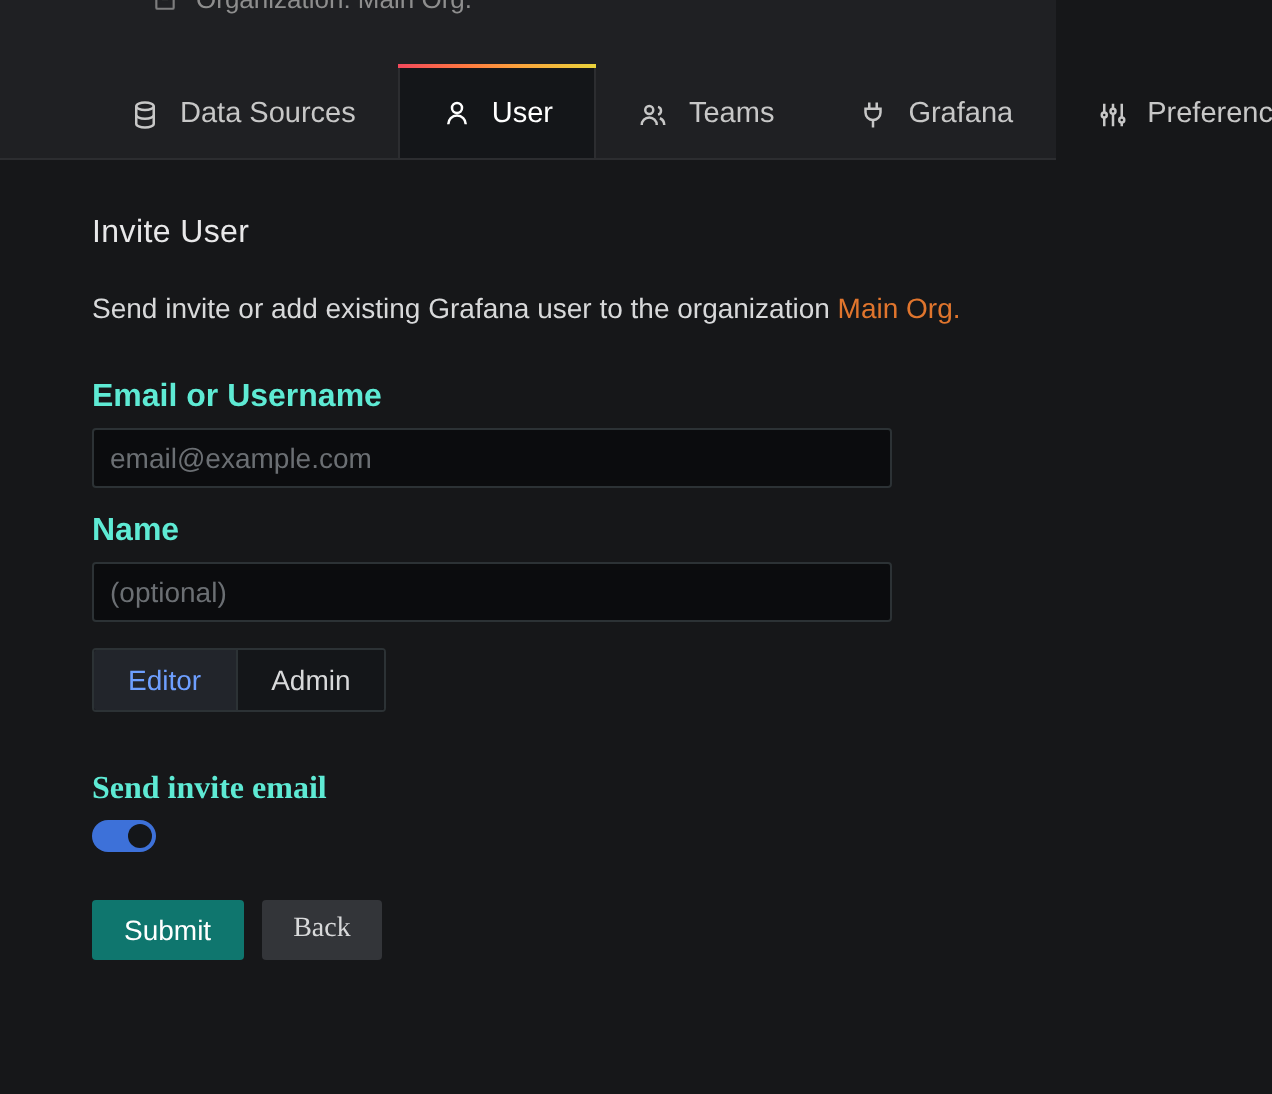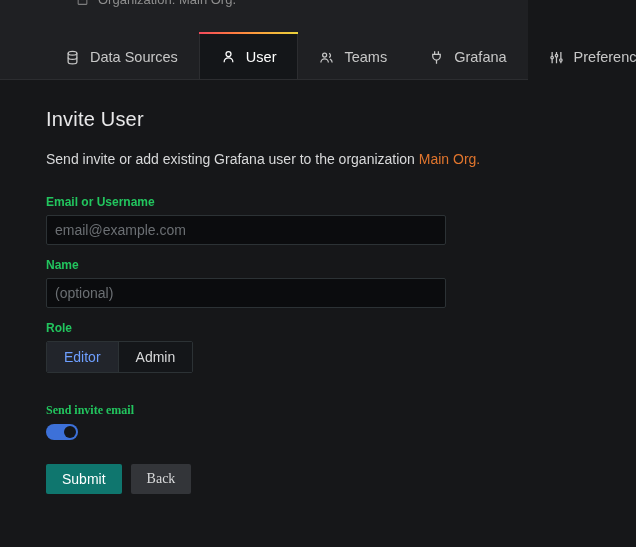--- a/index.html
+++ b/index.html
@@ -91,42 +91,42 @@
   
   .content {
     position: absolute;
     top: 80px; left: 0; right: 0; bottom: 0;
     background: #161719;
     padding: 28px 0 0 46px;
   }
   .page-title {
     margin: 0;
     color: #e8e8e9;
-    font-size: 20px;
+    font-size: 16px;
     font-weight: 400;
     letter-spacing: .2px;
   }
   .page-sub {
     margin: 20px 0 0 0;
     color: #d8d9da;
     font-size: 14px;
   }
   .org-link {
     color: #e0752d;
     text-decoration: none;
     cursor: pointer;
   }
 
   
   .form { margin-top: 28px; }
   .field { margin-bottom: 13px; }
   .field-label {
     display: block;
-    color: #22c55e;
-    font-size: 12px;
+    color: #5eead4;
+    font-size: 16px;
     font-weight: bold;
     margin-bottom: 6px;
   }
   .text-input {
     display: block;
     width: 400px;
     height: 30px;
     background: #0b0c0e;
     border: 1px solid #2c3235;
     border-radius: 2px;
@@ -297,21 +297,20 @@
         <label class="field-label">Email or Username</label>
         <input class="text-input" type="text" placeholder="email@example.com" style="">
       </div>
 
       <div class="field">
         <label class="field-label">Name</label>
         <input class="text-input" type="text" placeholder="(optional)" style="">
       </div>
 
       <div class="field">
-        <label class="field-label">Role</label>
         <div class="radio-group">
           <button type="button" class="radio-opt selected">Editor</button>
           <button type="button" class="radio-opt">Admin</button>
         </div>
       </div>
 
       <div class="field toggle-field">
         <label class="field-label">Send invite email</label>
         <button type="button" class="switch">
           <span class="knob"></span>

